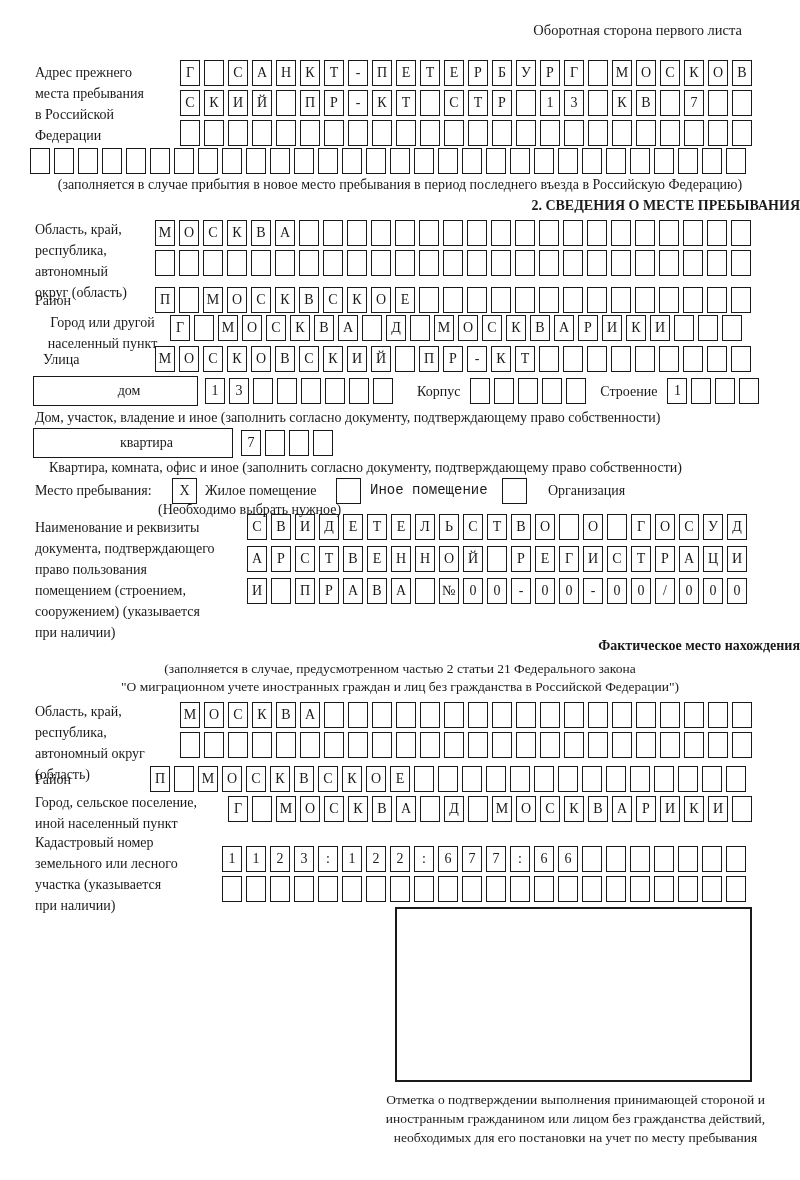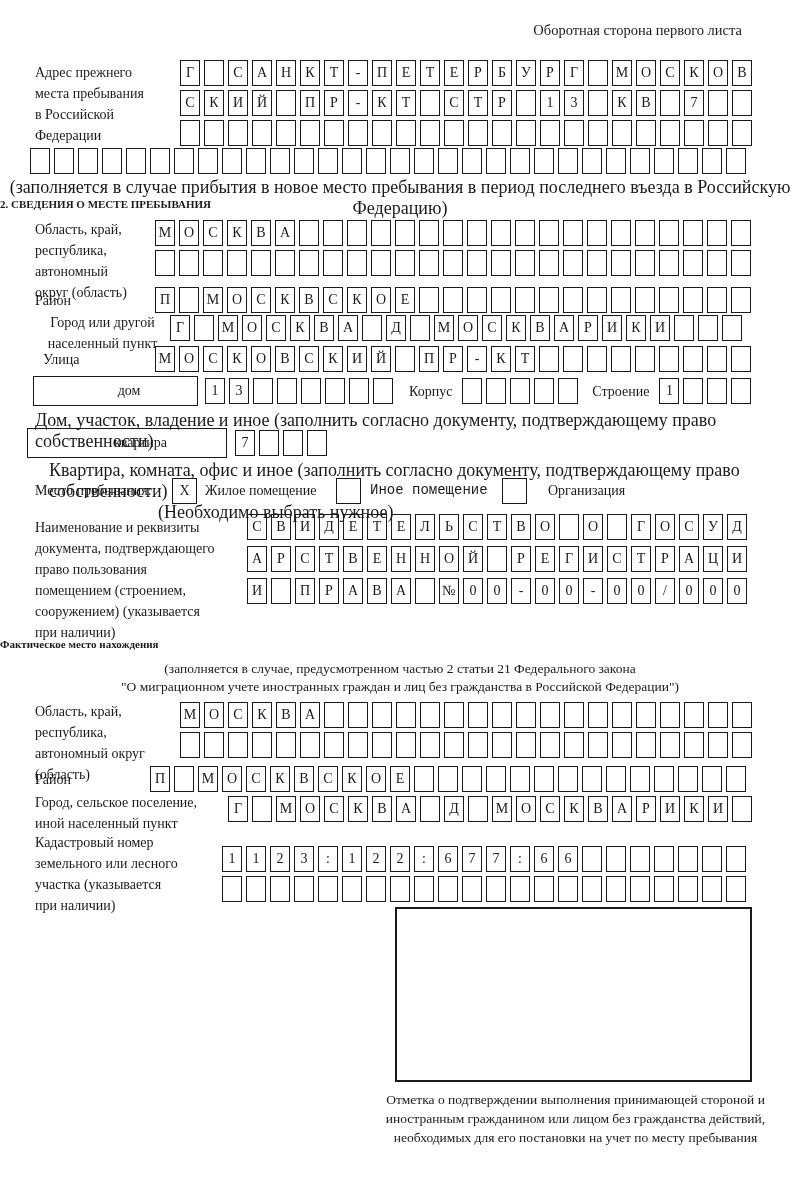--- a/index.html
+++ b/index.html
@@ -1,21 +1,21 @@
 <!DOCTYPE html>
 <html><head>
 <meta charset="utf-8">
 <style>
   * { margin:0; padding:0; box-sizing:border-box; }
   html,body { width:800px; height:1180px; background:#ffffff; }
   body { position:relative; font-family:"Liberation Serif","DejaVu Serif",serif; color:#1a1a1a; overflow:hidden; }
   .abs { position:absolute; }
   .lbl { font-size:14px; line-height:21px; white-space:pre-line; }
-  .cap { font-size:18px; }
-  .ttl { font-size:11px; font-weight:bold; text-align:left; left:0; right:0; }
+  .cap { font-size:14px; }
+  .ttl { font-size:14px; font-weight:bold; text-align:right; left:0; right:0; }
   .ctr { text-align:center; left:0; right:0; }
   .cellrow { display:flex; gap:4px; }
   .cell { flex:0 0 20px; width:20px; height:26px; border:1.6px solid #1a1a1a;
           display:flex; align-items:center; justify-content:center;
           font-size:14px; font-family:"Liberation Serif","DejaVu Serif",serif; }
   .chk { width:25px; height:26px; border:1.6px solid #1a1a1a; display:flex;
          align-items:center; justify-content:center; font-size:14px; }
   .fieldbox { border:1.6px solid #1a1a1a; height:30px; display:flex;
               align-items:center; justify-content:center; font-size:14px;padding-left:27px; }
   .inline-row { display:flex; align-items:center; }
@@ -295,39 +295,39 @@
   <div class="cellrow" style="margin-left:3px;">
       <span class="cell">1</span>
       <span class="cell">3</span>
       <span class="cell"></span>
       <span class="cell"></span>
       <span class="cell"></span>
       <span class="cell"></span>
       <span class="cell"></span>
       <span class="cell"></span>
     </div>
-  <div class="lbl" style="margin:0 6px 0 12px;">Корпус</div>
+  <div class="lbl" style="margin:0 6px 0 20px;">Корпус</div>
   <div class="cellrow">
       <span class="cell"></span>
       <span class="cell"></span>
       <span class="cell"></span>
       <span class="cell"></span>
       <span class="cell"></span>
     </div>
   <div class="lbl" style="margin:0 6px 0 10px;">Строение</div>
   <div class="cellrow">
       <span class="cell">1</span>
       <span class="cell"></span>
       <span class="cell"></span>
       <span class="cell"></span>
     </div>
 </div>
 <div class="abs cap" style="left:35px; top:410px;">Дом, участок, владение и иное (заполнить согласно документу, подтверждающему право собственности)</div>
 
-<div class="abs inline-row" style="left:27px; top:428px; gap:4px;border-radius:15px;">
+<div class="abs inline-row" style="left:33px; top:428px; gap:4px;border-radius:15px;">
   <div class="fieldbox" style="width:200px;">квартира</div>
   <div class="cellrow" style="margin-left:4px;">
       <span class="cell">7</span>
       <span class="cell"></span>
       <span class="cell"></span>
       <span class="cell"></span>
     </div>
 </div>
 <div class="abs cap" style="left:35px; top:460px;margin-left:14px;">Квартира, комната, офис и иное (заполнить согласно документу, подтверждающему право собственности)</div>
 

